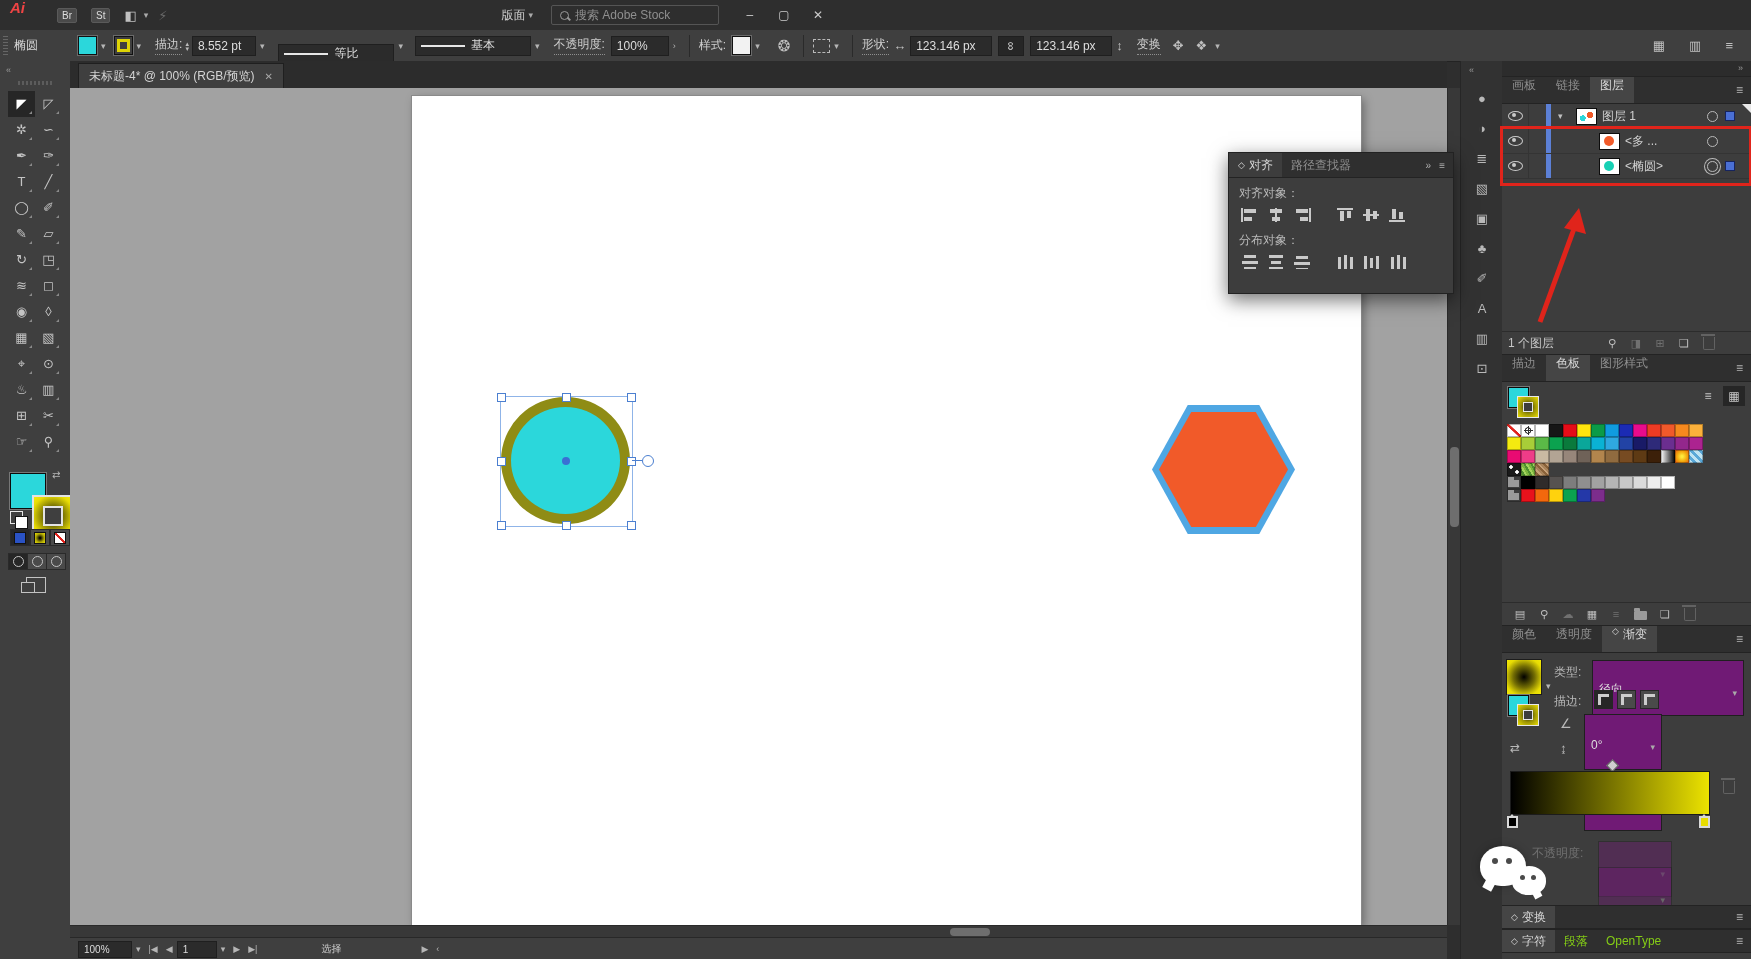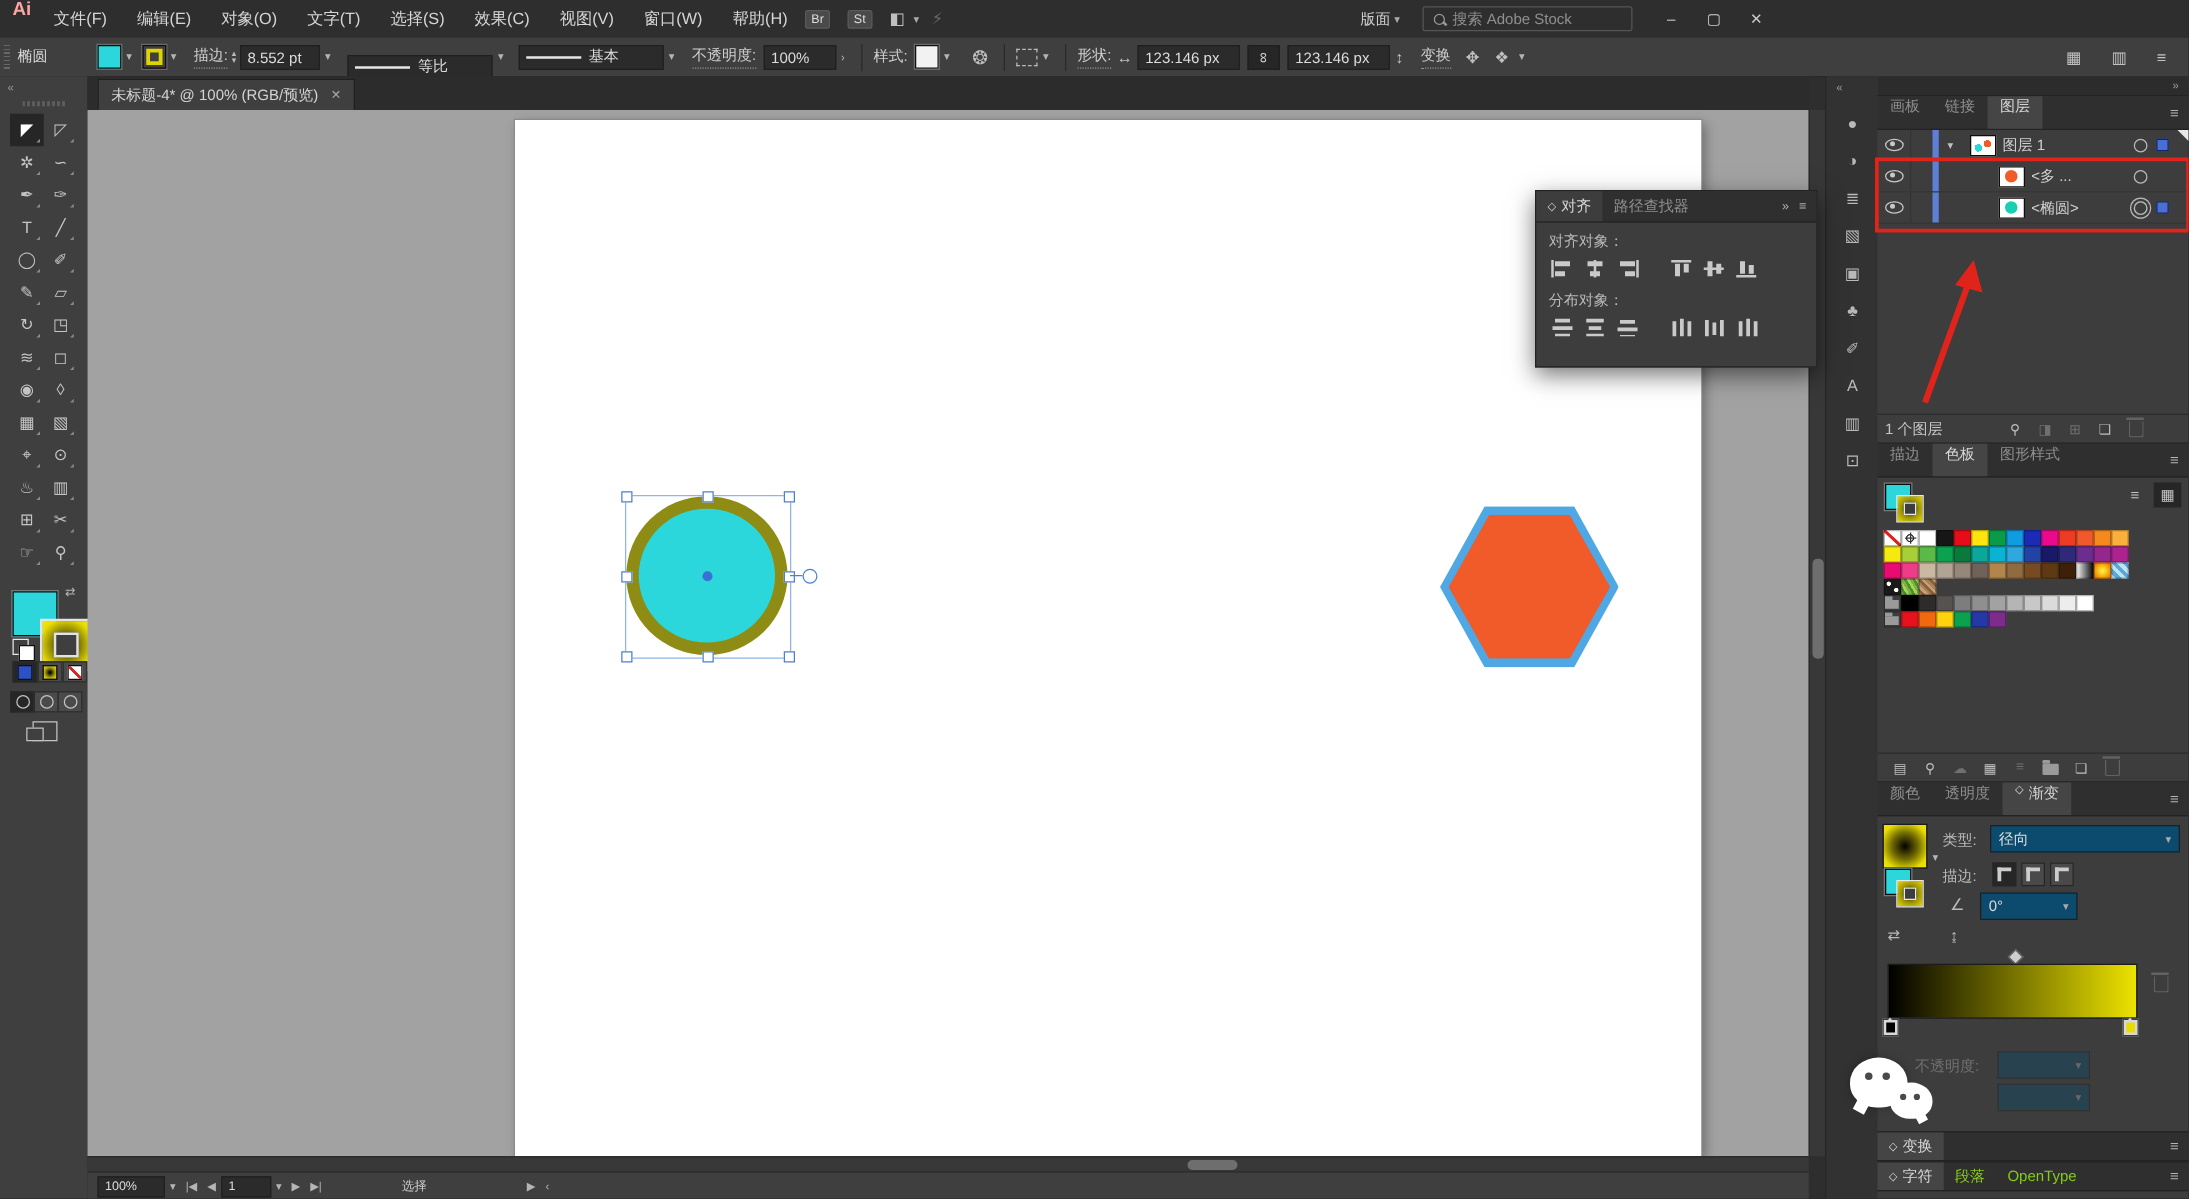--- a/index.html
+++ b/index.html
@@ -1,20 +1,20 @@
 <!DOCTYPE html>
 <html><head>
 <meta charset="utf-8">
 <style>
   html,body{margin:0;padding:0;background:#1f1f1f;}
   #app{position:relative;width:1751px;height:959px;overflow:hidden;background:#2e2e2e;
        font-family:"Liberation Sans","DejaVu Sans",sans-serif;font-size:12px;color:#cfcfcf;}
   
   .menubar{position:absolute;left:0;top:0;width:1751px;height:30px;background:#2e2e2e;display:flex;align-items:center;border-bottom:1px solid #242424;}
-  .ailogo{font-weight:bold;font-size:15px;color:#fca5a5;margin:0 18px 16px 10px;}
+  .ailogo{font-weight:bold;font-size:15px;color:#ef4444;margin:0 18px 16px 10px;font-style:italic;}
   .menus{display:flex;gap:24px;font-size:13px;color:#d6d6d6;}
   .menus span{cursor:default;}
   .mbtn{background:#4a4a4a;border:1px solid #5a5a5a;border-radius:2px;font-size:10px;padding:1px 4px;color:#ddd;margin-left:14px;}
   .chev{font-size:9px;color:#aaa;margin-left:3px;}
   .searchbox{display:flex;align-items:center;gap:6px;border:1px solid #555;border-radius:2px;height:18px;padding:0 8px;margin-left:18px;width:150px;color:#8f8f8f;}
   .lens{width:7px;height:7px;border:1.5px solid #999;border-radius:50%;position:relative;}
   .lens::after{content:"";position:absolute;left:6px;top:6px;width:4px;height:1.5px;background:#999;transform:rotate(45deg);}
   .winctl{display:flex;gap:0;margin-left:14px;}
   .winctl span{width:34px;text-align:center;font-size:12px;color:#ccc;}
   
@@ -161,21 +161,21 @@
   .sw-grad-bw{background:linear-gradient(to right,#fff,#000);}
   .sw-grad-yo{background:radial-gradient(circle,#ffe93c 10%,#f2a50c 55%,#e85510 100%);}
   .sw-pattern-check{background:repeating-linear-gradient(45deg,#bfe3f2 0 3px,#5aa8d8 3px 6px);}
   .sw-pattern-dots{background:radial-gradient(circle 1.5px at 4px 4px,#fff 0 1.5px,transparent 2px),radial-gradient(circle 1.5px at 10px 9px,#fff 0 1.5px,transparent 2px),#1a1a1a;}
   .sw-pattern-leaf{background:repeating-linear-gradient(60deg,#7bb53e 0 2px,#4e8f2f 2px 4px,#a4d45c 4px 6px);}
   .sw-pattern-wood{background:repeating-linear-gradient(45deg,#a9835a 0 2px,#8a6239 2px 4px,#c7a078 4px 6px);}
   .sw-folder{background:linear-gradient(#9a9a9a,#9a9a9a) 1px 4px/11px 7px no-repeat,linear-gradient(#9a9a9a,#9a9a9a) 1px 1px/6px 3px no-repeat;}
   
   .gthumb{position:absolute;left:4px;top:6px;width:34px;height:34px;border:1px solid #1c1c1c;background:radial-gradient(circle,#000 0%,#746e03 45%,#e8dc04 80%,#f2e706 100%);}
   .glabel{position:absolute;color:#b9b9b9;}
-  .gdrop{position:absolute;background:#0c4a6e;border:1px solid #1f1f1f;height:20px;display:flex;align-items:center;padding:0 6px;color:#ddd;}
+  .gdrop{position:absolute;background:#701a75;border:1px solid #1f1f1f;height:20px;display:flex;align-items:flex-end;padding:17px 6px;color:#ddd;}
   .gdrop .chev{margin-left:auto;}
   .gsb{width:17px;height:17px;border:1px solid #262626;background:#4a4a4a;display:flex;align-items:center;justify-content:center;}
   .gsb.active{background:#262626;}
   .gsb span{width:8px;height:8px;border-left:3px solid #ccc;border-top:3px solid #ccc;}
   .gbar{position:absolute;left:8px;top:118px;width:198px;height:42px;border:1px solid #1c1c1c;background:linear-gradient(to right,#000,#ece300);}
   .gmid{position:absolute;left:106px;top:108px;width:7px;height:7px;background:#cfcfcf;border:1px solid #555;transform:rotate(45deg);}
   .gstop{position:absolute;top:162px;width:11px;height:12px;background:#d8d8d8;border:1px solid #3a3a3a;}
   .gstop::before{content:"";position:absolute;left:1px;top:-6px;border:4px solid transparent;border-bottom:5px solid #d8d8d8;}
   .gstop .chip{position:absolute;inset:2px;}
   
@@ -195,31 +195,20 @@
   .wm-small .e{position:absolute;left:8px;top:9px;width:5px;height:5px;background:#4a4a4a;border-radius:50%;box-shadow:11px 0 0 #4a4a4a;}
   .wm-text{position:absolute;left:82px;top:6px;font-size:43px;font-weight:bold;color:#fff;letter-spacing:2px;text-shadow:0 0 10px rgba(0,0,0,.35);}
 </style>
 </head>
 <body>
 
 <div id="app">
 
   <header class="menubar">
     <span class="ailogo">Ai</span>
-    <nav class="menus">
-      <span>文件(F)</span>
-      <span>编辑(E)</span>
-      <span>对象(O)</span>
-      <span>文字(T)</span>
-      <span>选择(S)</span>
-      <span>效果(C)</span>
-      <span>视图(V)</span>
-      <span>窗口(W)</span>
-      <span>帮助(H)</span>
-    </nav>
     <span class="mbtn">Br</span>
     <span class="mbtn">St</span>
     <span class="obicon" style="margin-left:14px;">◧</span>
     <span class="chev">▾</span>
     <span class="obicon dim" style="margin-left:10px;">⚡</span>
     <span style="margin-left:330px;color:#cfcfcf;">版面</span>
     <span class="chev">▾</span>
     <div class="searchbox">
       <span class="lens"></span>
       <span>搜索 Adobe Stock</span>

